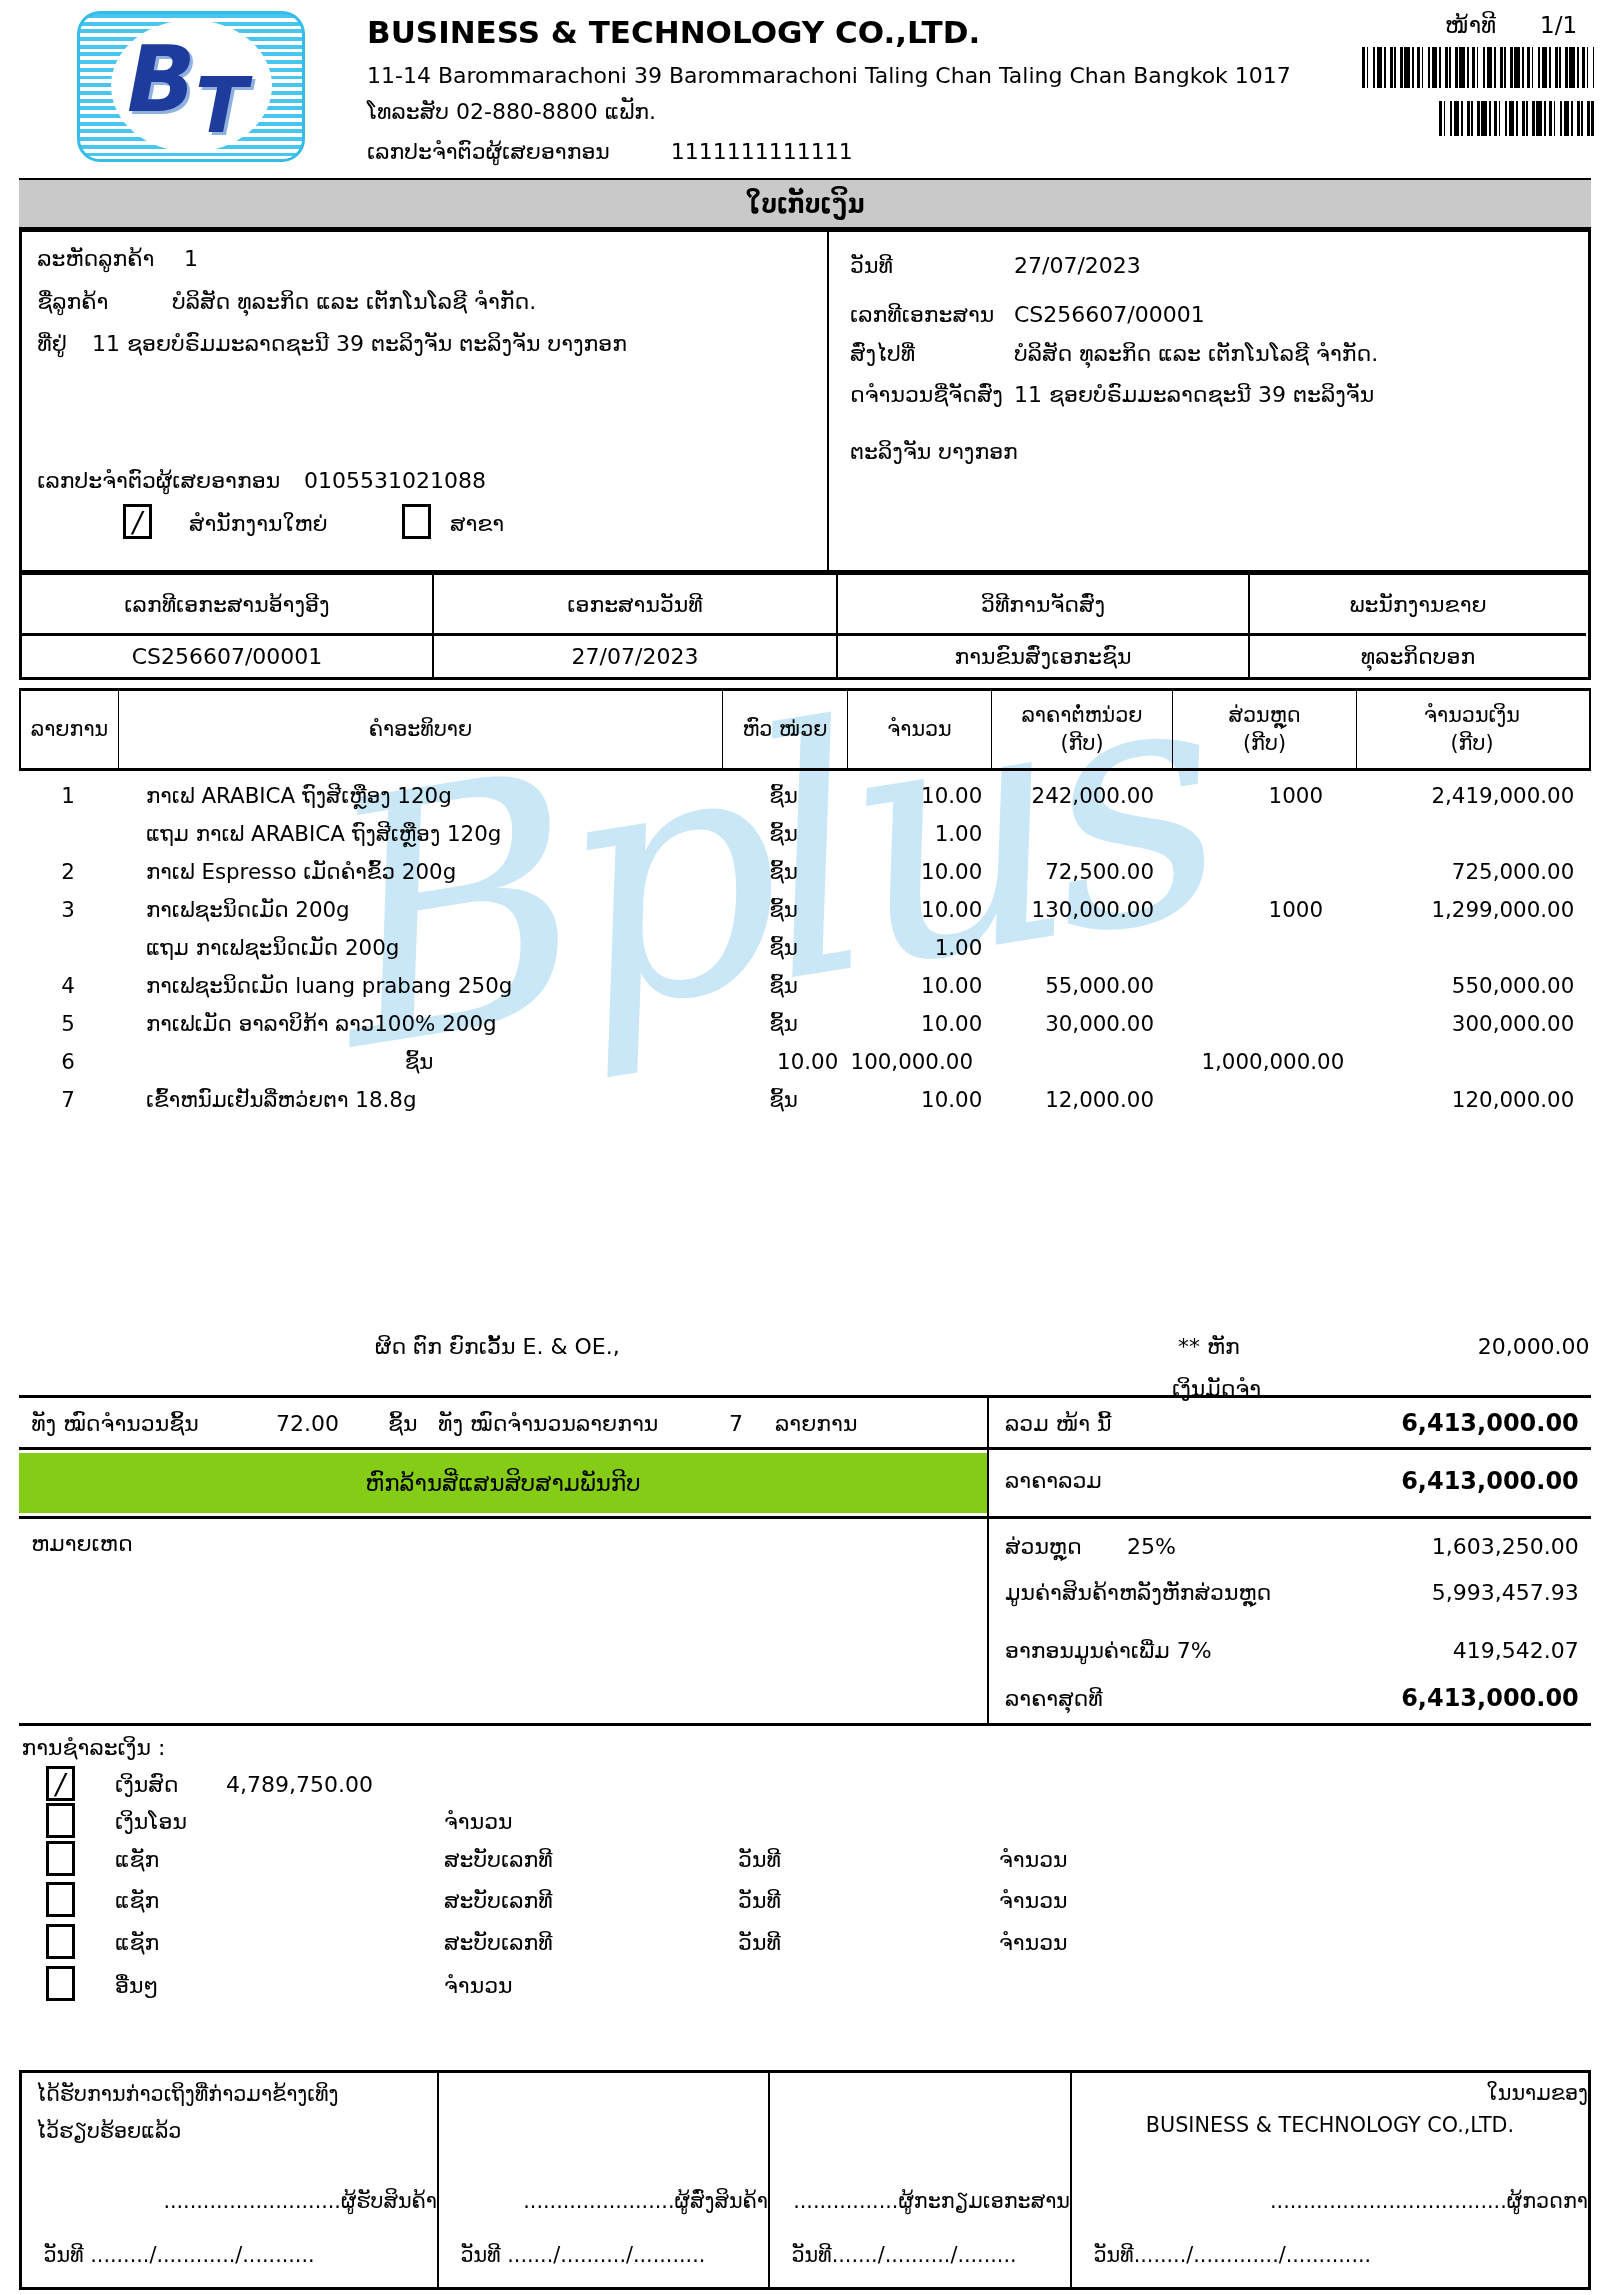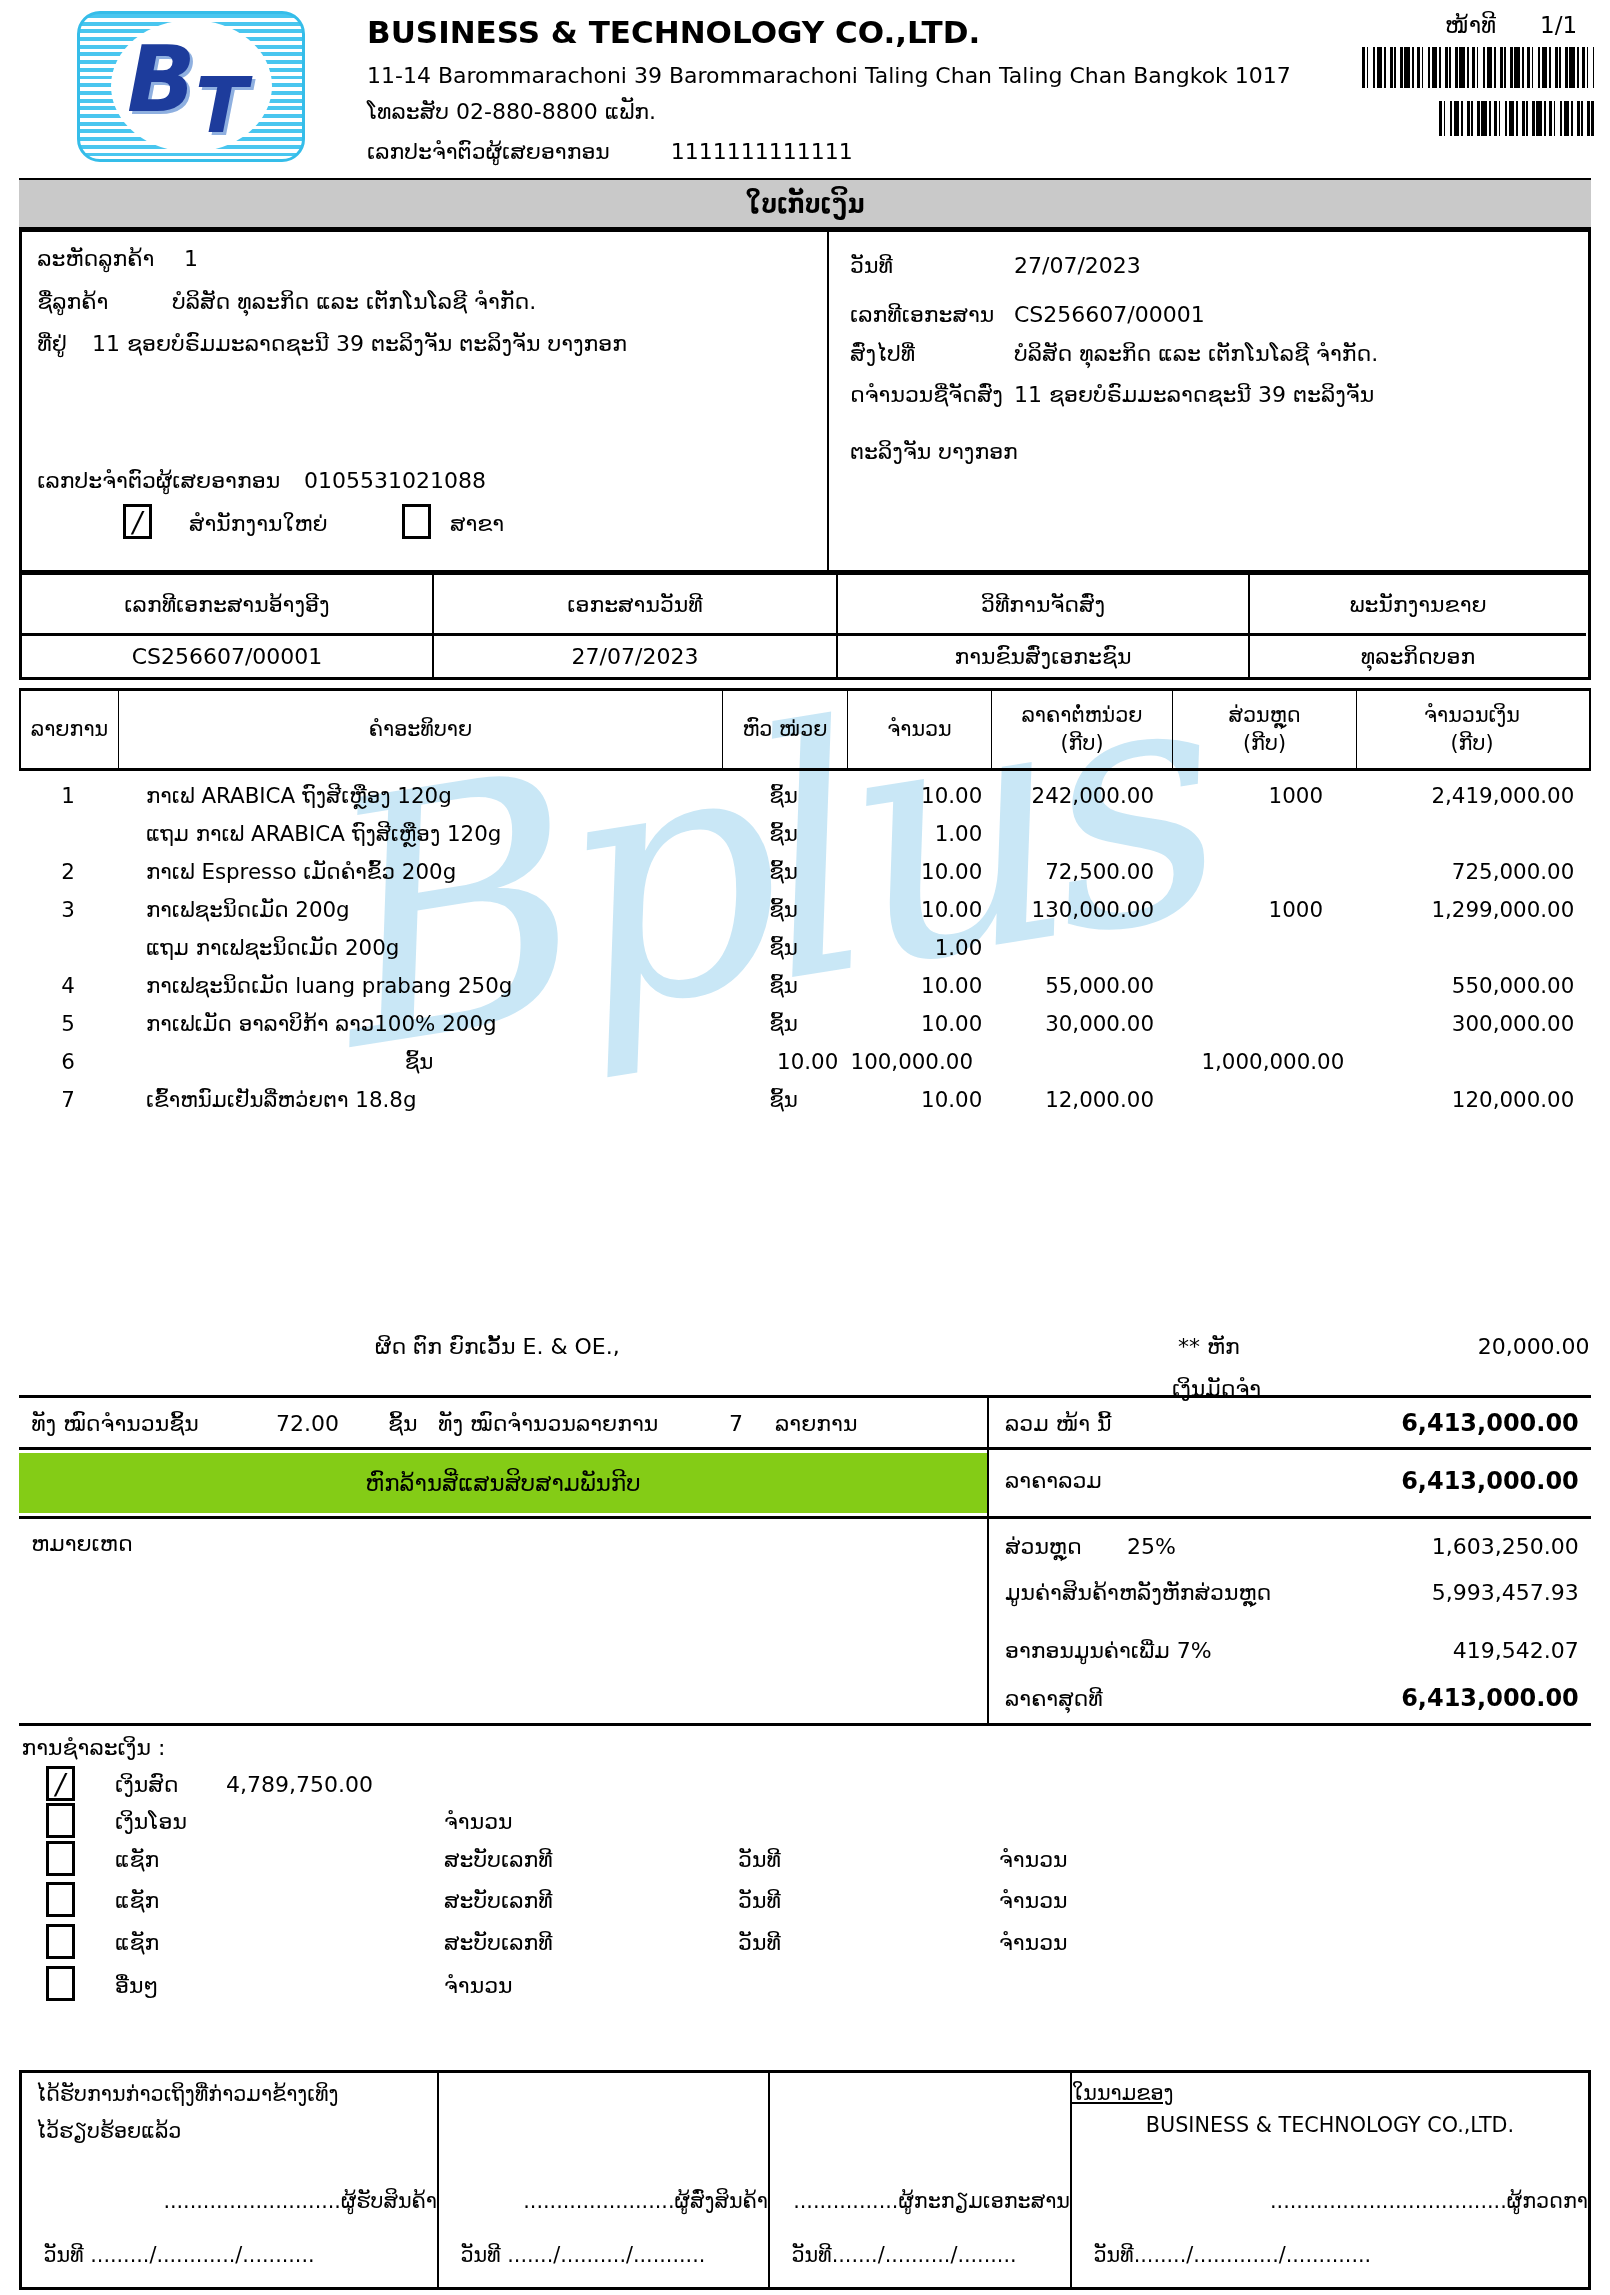--- a/index.html
+++ b/index.html
@@ -82,21 +82,21 @@
   
   .sgrid{left:19px;top:2070px;width:1572px;height:220px;border:3.1px solid #000;box-sizing:border-box;
          display:grid;grid-template-columns:417px 331px 302px 516px;}
   .sg-c{position:relative;border-right:2.3px solid #000;font-size:20.7px;}
   .sg-c.noR{border-right:none;}
   .sg-note1{position:absolute;left:13.8px;top:9.2px;}
   .sg-note2{position:absolute;left:13.8px;top:46px;}
   .sg-sig{position:absolute;left:0;right:0;top:116px;text-align:right;white-space:nowrap;}
   .sg-date{position:absolute;left:21.4px;top:170px;white-space:nowrap;}
   .sg-oncompany{position:absolute;left:0;right:0;top:40px;text-align:center;}
-  .sg-onbehalf{position:absolute;left:0;right:0;top:7.7px;text-align:left;text-decoration:underline;}
+  .sg-onbehalf{position:absolute;left:0;right:0;top:7.7px;text-align:right;}
 </style>
 </head>
 <body>
 
 <div class="page">
 
   <div class="abs logo">
     <span class="bt-b">B</span>
     <span class="bt-t">T</span>
   </div>

